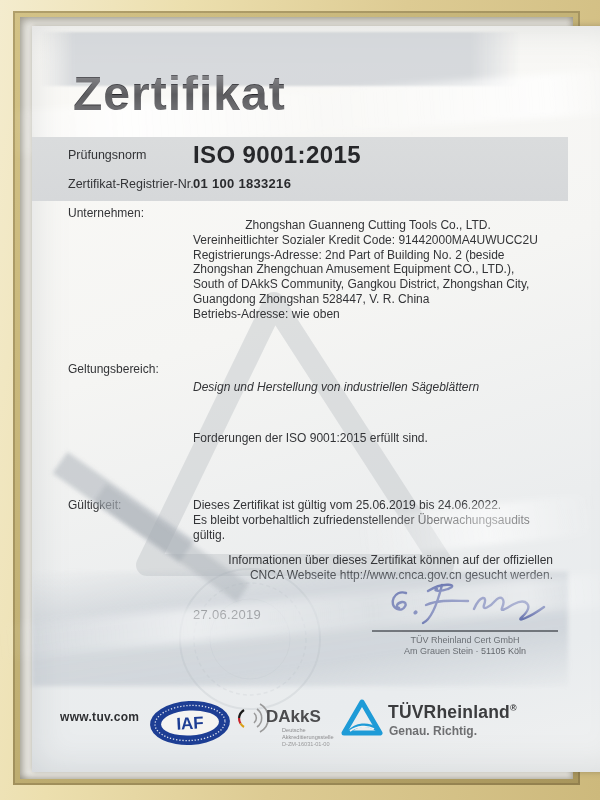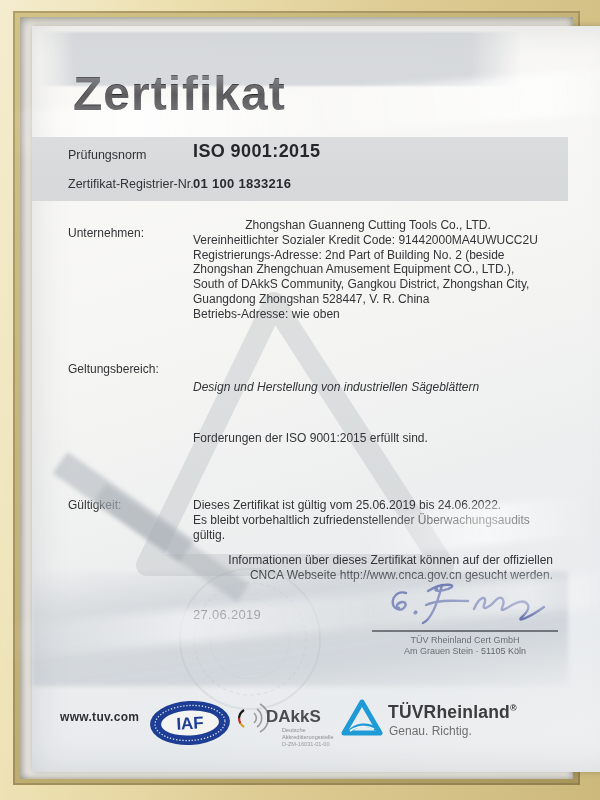--- a/index.html
+++ b/index.html
@@ -26,26 +26,26 @@
   
   .title { left:41px; top:40px; font-size:48px; letter-spacing:1px; color:#3a3a3e; font-weight:bold;
     background:linear-gradient(180deg,#77777c 0%, #26262a 52%, #515156 100%);
     -webkit-background-clip:text; background-clip:text; -webkit-text-fill-color:transparent;
     text-shadow:0 1px 0 rgba(255,255,255,.25); }
   .gray-band { left:0; top:111px; width:536px; height:64px;
     background:linear-gradient(180deg,#dadcdd 0%, #d6d8da 100%); }
   .lbl { font-size:12.5px; color:#333437; }
   .band-row1 { position:absolute; left:36px; top:11px; }
   .band-row2 { position:absolute; left:36px; top:40px; }
-  .band-val1 { position:absolute; left:161px; top:4px; font-size:18px; font-weight:bold; color:#26272a; letter-spacing:.4px; }
+  .band-val1 { position:absolute; left:161px; top:4px; font-size:24px; font-weight:bold; color:#26272a; letter-spacing:.4px; }
   .band-val2 { position:absolute; left:161px; top:39px; font-size:13px; font-weight:bold; color:#2a2b2e; letter-spacing:.3px; }
 
   .body-text { font-size:12px; color:#333437; line-height:14.8px; }
   .bold { font-weight:normal;text-align:center; }
-  .sec-company-label { left:36px; top:200px; }
+  .sec-company-label { left:36px; top:180px; }
   .sec-company-value { left:161px; top:192px; width:350px; }
   .sec-scope-label { left:36px; top:336px; }
   .sec-scope-value { left:161px; top:354px; width:350px;font-style:italic; }
   .sec-audit { left:161px; top:405px; width:350px; }
   .sec-validity-label { left:36px; top:472px; }
   .sec-validity { left:161px; top:472px; width:360px; }
   .sec-info { left:161px; top:527px; width:360px;text-align:right; }
   .sec-date { left:161px; top:581px; font-size:13px; color:#2e2f32; letter-spacing:.3px; }
 
   .sig-svg { left:350px; top:553px; width:175px; height:50px; }
@@ -77,21 +77,21 @@
     background:linear-gradient(90deg, rgba(255,255,255,0), rgba(255,255,255,.6) 55%, rgba(255,255,255,0));
     transform:rotate(-6deg); filter:blur(3px); }
 
   
   .footer-site { left:28px; top:684px; font-size:12px; font-weight:bold; color:#2e2f32; letter-spacing:.3px; }
   .iaf-svg { left:116px; top:672px; width:84px; height:50px; transform:rotate(-3deg); }
   .dakks-svg { left:204px; top:672px; width:102px; height:58px; }
   .tuv-tri-svg { left:308px; top:672px; width:44px; height:40px; }
   .tuv-brand { left:356px; top:676px; font-size:17.5px; font-weight:bold; color:#3b3c3e; letter-spacing:.2px; }
   .tuv-brand sup { font-size:9px; }
-  .tuv-tagline { left:357px; top:698px; font-size:12px; font-weight:normal; color:#6e6f71; }
+  .tuv-tagline { left:357px; top:698px; font-size:12px; font-weight:bold; color:#6e6f71; }
 </style>
 </head>
 <body>
 
 <div class="photo">
   <div class="frame-bevel"></div>
   <div class="frame-lip"></div>
 
   <div class="paper">
 

